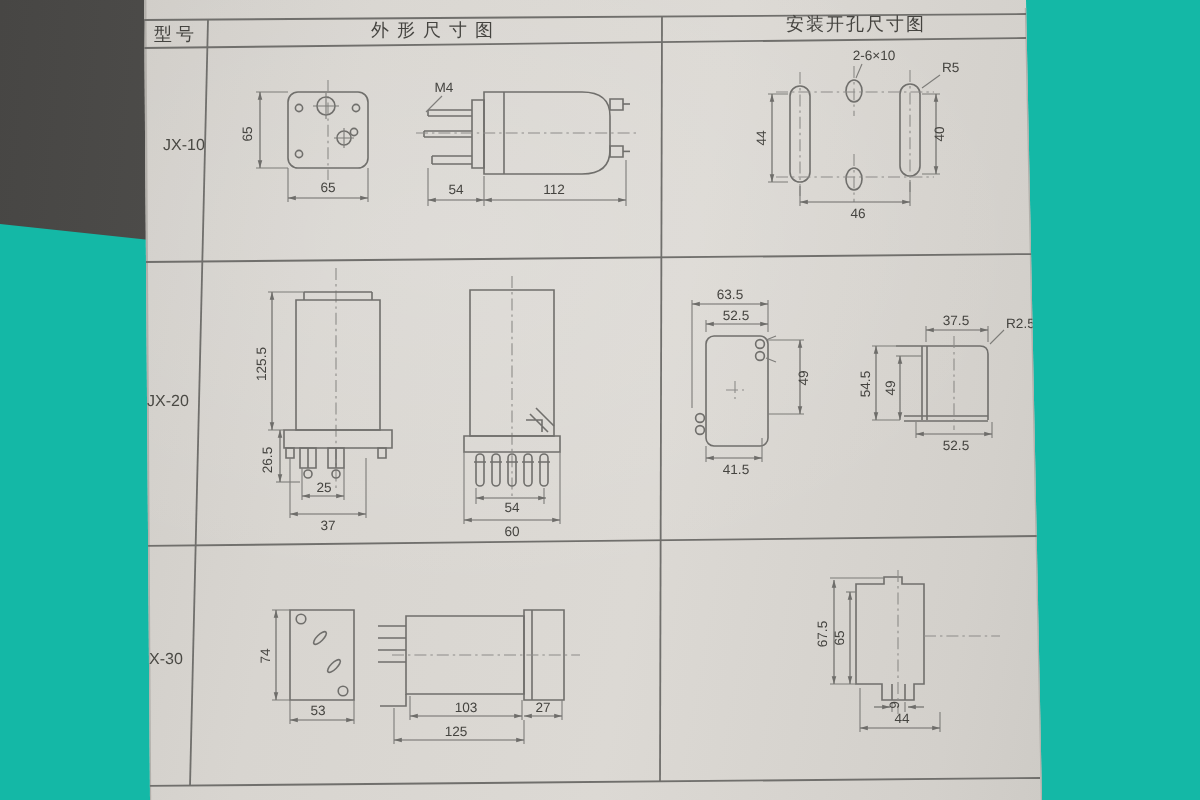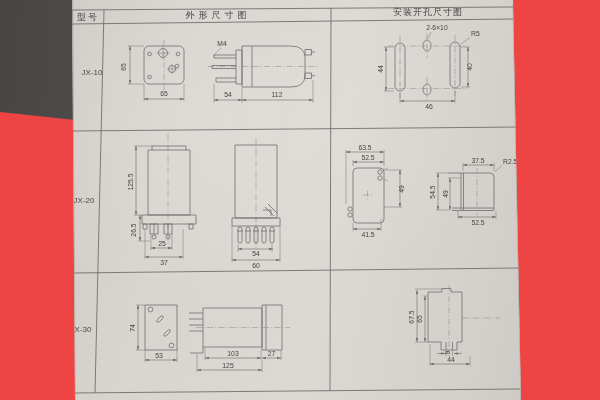--- a/index.html
+++ b/index.html
@@ -1,16 +1,16 @@
 <!DOCTYPE html>
 <html style="--paper: #d8d5d0; --surface: #474644; --line: #706f6c; --ink: #454440;"><head>
 <meta charset="utf-8">
 <style>
   html,body{margin:0;padding:0;background:#fff;}
-  .canvas{position:relative;width:600px;height:400px;background:#ef4444;overflow:hidden;
+  .canvas{position:relative;width:600px;height:400px;background:#14b8a6;overflow:hidden;
           font-family:"Liberation Sans", sans-serif;}
   .surface{position:absolute;inset:0;
            background:linear-gradient(95deg,var(--surface,#474644),#6b6a67);
            clip-path:polygon(0 0,74px 0,75px 120px,0 112px);}
   .paper{position:absolute;inset:0;
          background:
            radial-gradient(420px 260px at 38% 30%, rgba(255,255,255,.14), rgba(255,255,255,0) 70%),
            linear-gradient(100deg,#cbc8c3 0%, var(--paper,#d8d5d0) 28%, #dcd9d4 55%, #d3d0cb 80%, #c7c4bf 100%);
          clip-path:polygon(72px 0,513px 0,521px 400px,75px 400px);}
   svg.sheet{position:absolute;left:0;top:0;clip-path:polygon(72px 0,513px 0,521px 400px,75px 400px);}

